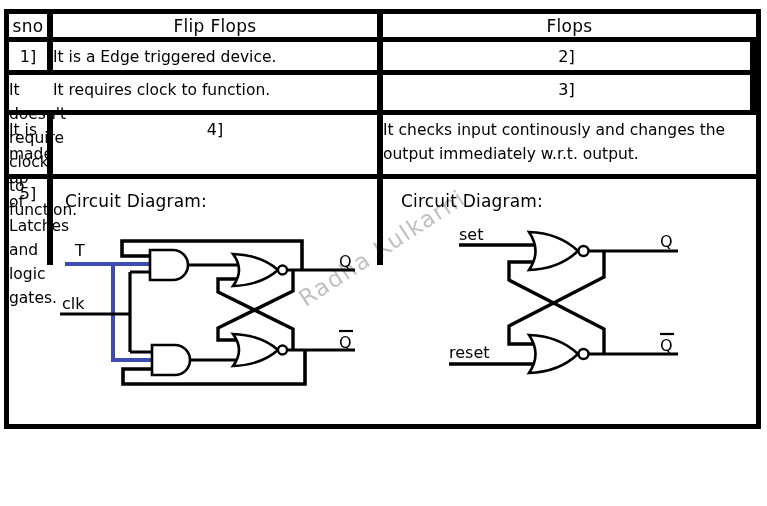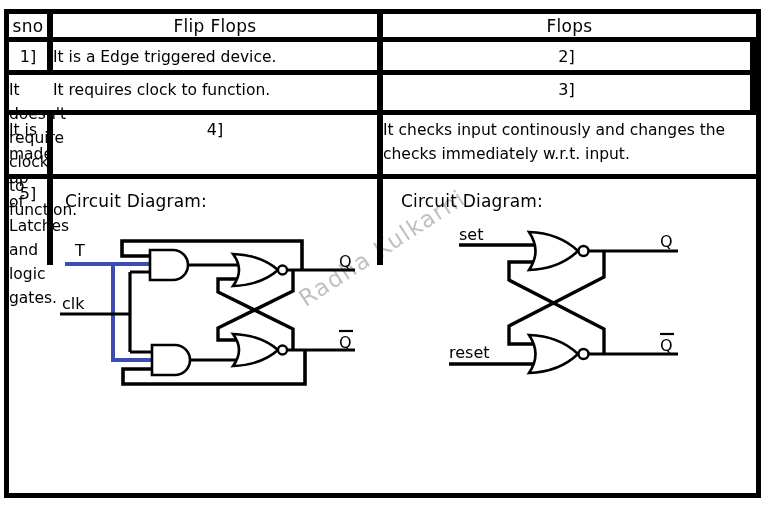--- a/index.html
+++ b/index.html
@@ -19,21 +19,21 @@
     letter-spacing:1.5px;
     color:#a9a9a9;
     opacity:.72;
     white-space:nowrap;
     z-index:0;
     pointer-events:none;
   }
   .cmp-table{
     position:absolute;
     left:4px;top:9px;
-    width:757px;height:489px;
+    width:757px;height:420px;
     box-sizing:border-box;
     border:5px solid #000;
     display:grid;
     grid-template-columns:44px 330px 1fr;
     grid-template-rows:28px 33px 40px 64px 86px 1fr;
     z-index:1;
     background:transparent;
   }
   .cell{
     box-sizing:border-box;
@@ -95,21 +95,21 @@
     <div class="cell br bb">It is a Edge triggered device.</div>
 
     <div class="cell sno br bb">2]</div>
     <div class="cell bb">It doesn't require clock to function.</div>
     <div class="cell br bb">It requires clock to function.</div>
 
     <div class="cell sno br bb">3]</div>
     <div class="cell br bb">It is made up of Latches and logic gates.</div>
 
     <div class="cell sno br bb">4]</div>
-    <div class="cell bb">It checks input continously and changes the checks immediately w.r.t. input.</div>
+    <div class="cell bb">It checks input continously and changes the output immediately w.r.t. output.</div>
 
     <div class="cell sno br">5]</div>
 
     <div class="cell br diagram-cell">
       <div class="diagram-title">Circuit Diagram:</div>
       <svg class="circuit" width="324" height="228" viewBox="0 0 324 228">
 
         <path d="M12,85 H100 M60,85 V181 H103" fill="none" stroke="#3e4cb0" stroke-width="4"></path>
 
         <path d="M7,135 H77 M77,93 V173 M77,93 H100 M77,173 H103" fill="none" stroke="#000" stroke-width="3.2"></path>

